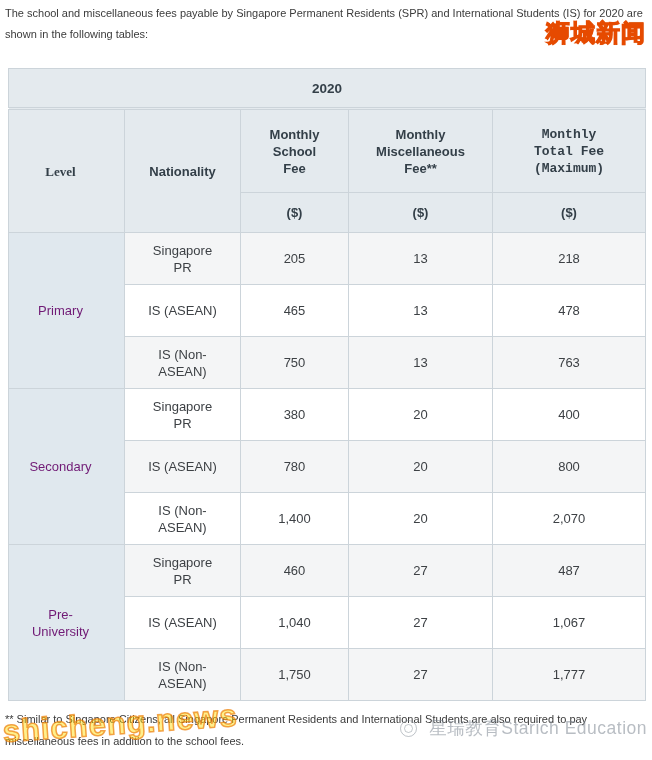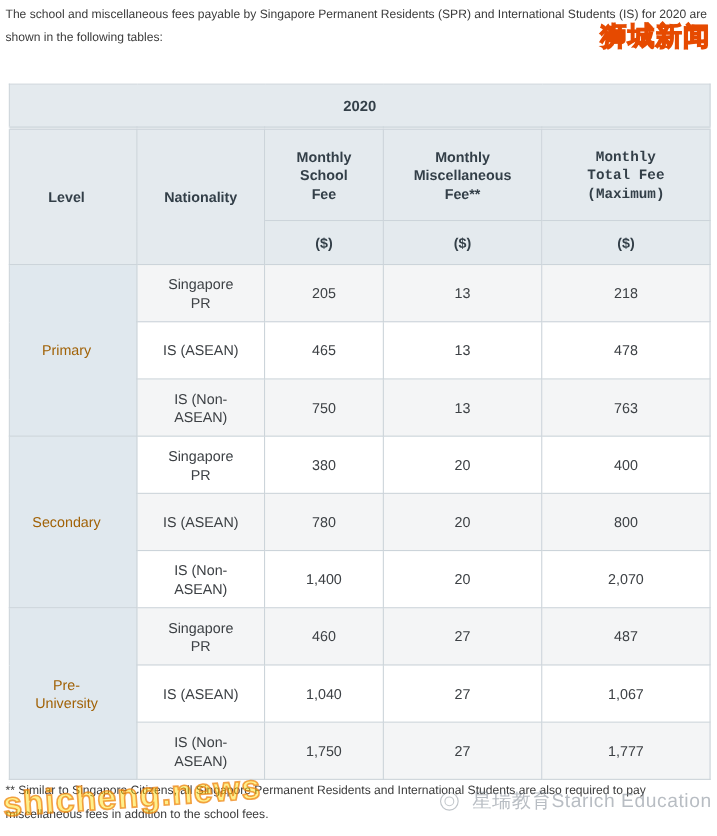--- a/index.html
+++ b/index.html
@@ -32,21 +32,20 @@
     white-space: nowrap;
   }
   table.fees {
     position: absolute;
     left: 8px; top: 68px;
     width: 637px;
     border-collapse: collapse;
     table-layout: fixed;
     font-size: 13px;
     color: #3d4145;
-    margin-top: 8px;
   }
   table.fees col.c-level { width: 116px; }
   table.fees col.c-nat   { width: 116px; }
   table.fees col.c-sch   { width: 108px; }
   table.fees col.c-misc  { width: 144px; }
   table.fees col.c-tot   { width: 153px; }
   table.fees th, table.fees td {
     border: 1px solid #ccd4da;
     vertical-align: middle;
     text-align: center;
@@ -65,29 +64,30 @@
     background: #e4eaee;
     font-weight: bold;
     color: #333f48;
   }
   tr.head-row { height: 84px; }
   tr.unit-row { height: 40px; }
   th.h-level {
     text-align: left;
     padding-left: 16px;
     padding-right: 28px;
+    font-family: Liberation Serif, serif;
   }
   th.h-sch  { padding: 0 20px; }
   th.h-misc { padding: 0 12px; }
   th.h-tot  { padding: 0 28px; font-family: Liberation Mono, monospace; }
   tr.data-row { height: 52px; }
   td.level-cell {
     background: #e0e8ee;
     font-weight: bold;
-    color: #a16207;
+    color: #701a75;
     text-align: left;
     padding-left: 16px;
     padding-right: 28px;
   }
   td.nat-cell { padding: 6px 20px; }
   tr.stripe td.nat-cell,
   tr.stripe td.num-cell { background: #f4f5f6; }
   tr.plain td.nat-cell,
   tr.plain td.num-cell { background: #ffffff; }
   .footnote {

